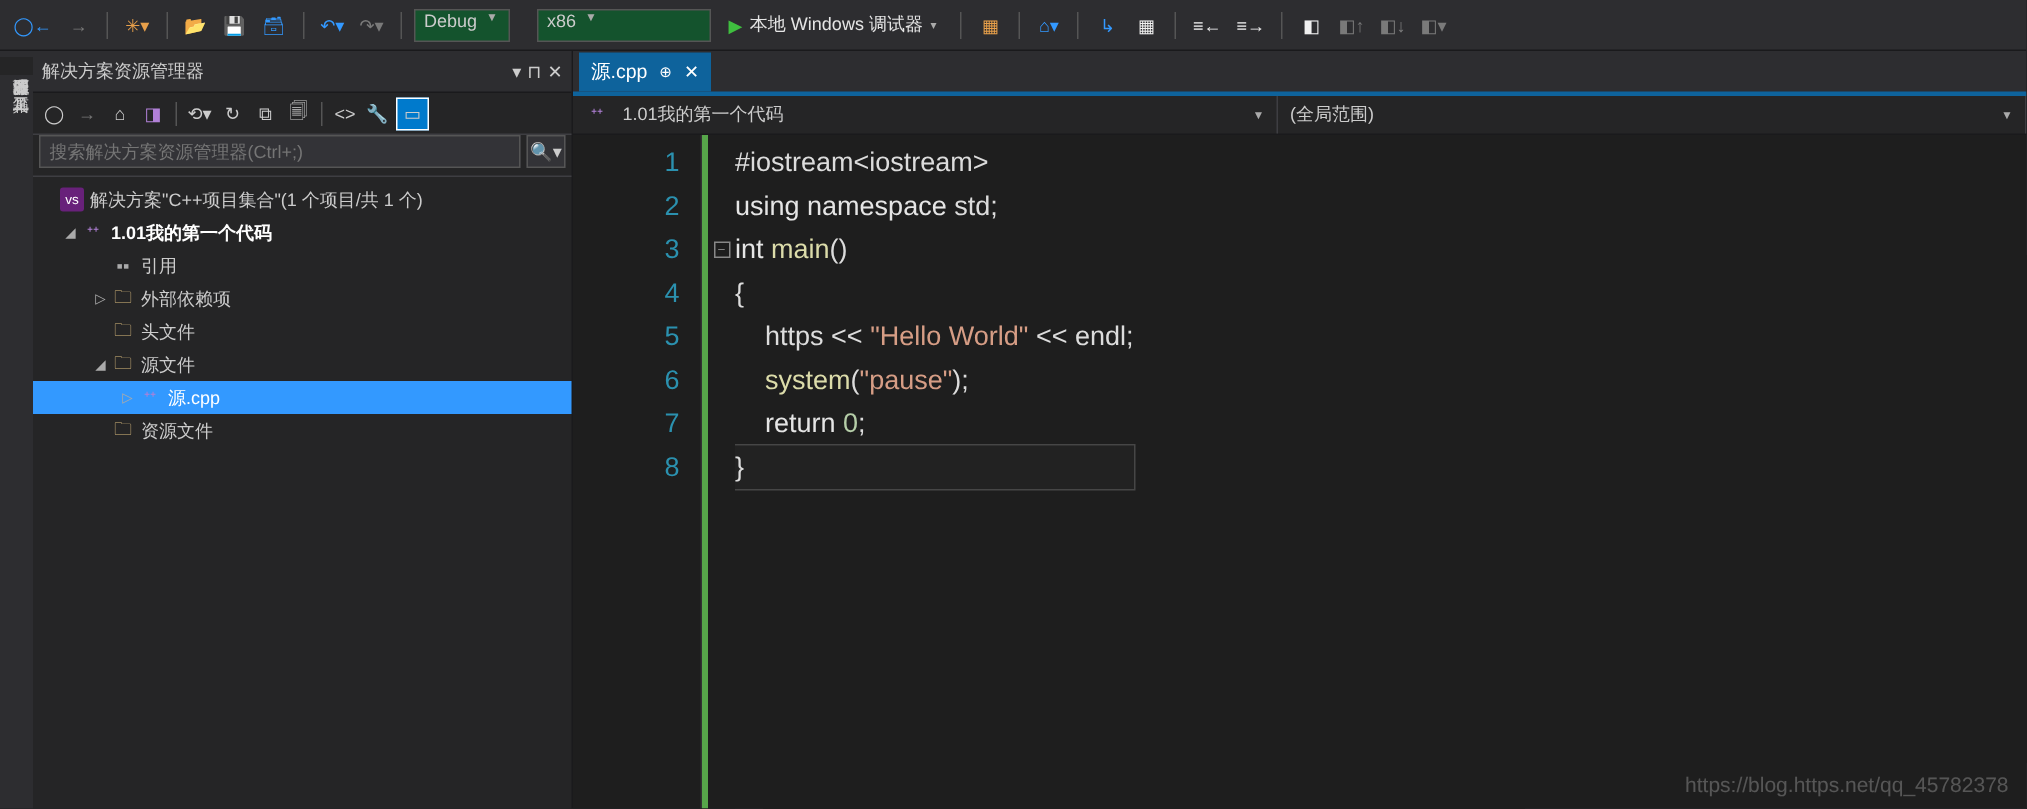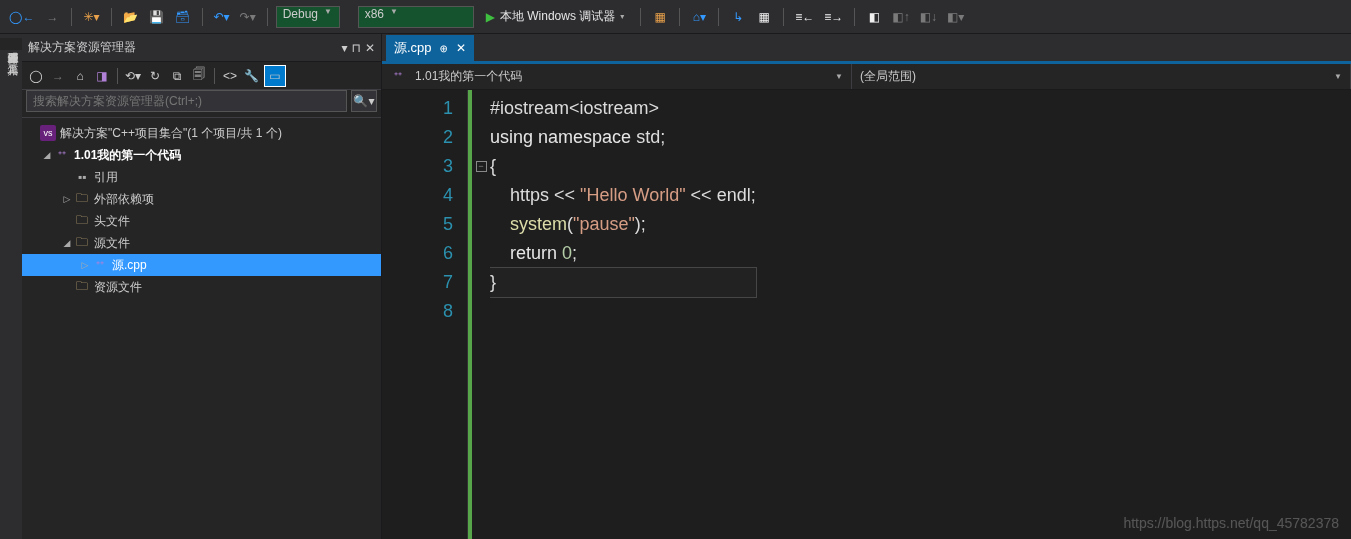--- a/index.html
+++ b/index.html
@@ -227,20 +227,21 @@
           </div>
         <div class="fr"></div>
           <div class="fr"></div>
           <div class="fr"></div>
           <div class="fr"></div>
           <div class="fr"></div>
       </div>
       <div class="code">
         <div class="cl"><span class="txt">#iostream</span><span class="txt">&lt;iostream&gt;</span></div>
         <div class="cl"><span class="kw">using</span> <span class="kw">namespace</span> <span class="txt">std</span><span class="txt">;</span></div>
+        <div class="cl"><span class="kw">int</span> <span class="sym">main</span><span class="txt">()</span></div>
         <div class="cl"><span class="txt">{</span></div>
         <div class="cl">    <span class="txt">https</span> <span class="txt">&lt;&lt;</span> <span class="str">"Hello World"</span> <span class="txt">&lt;&lt;</span> <span class="txt">endl</span><span class="txt">;</span></div>
         <div class="cl">    <span class="sym">system</span><span class="txt">(</span><span class="str">"pause"</span><span class="txt">);</span></div>
         <div class="cl">    <span class="kw">return</span> <span class="num">0</span><span class="txt">;</span></div>
         <div class="cl cursor-line"><span class="txt">}</span></div>
       </div>
     </div>
     <div class="watermark">https://blog.https.net/qq_45782378</div>
   </div>
 </div>

